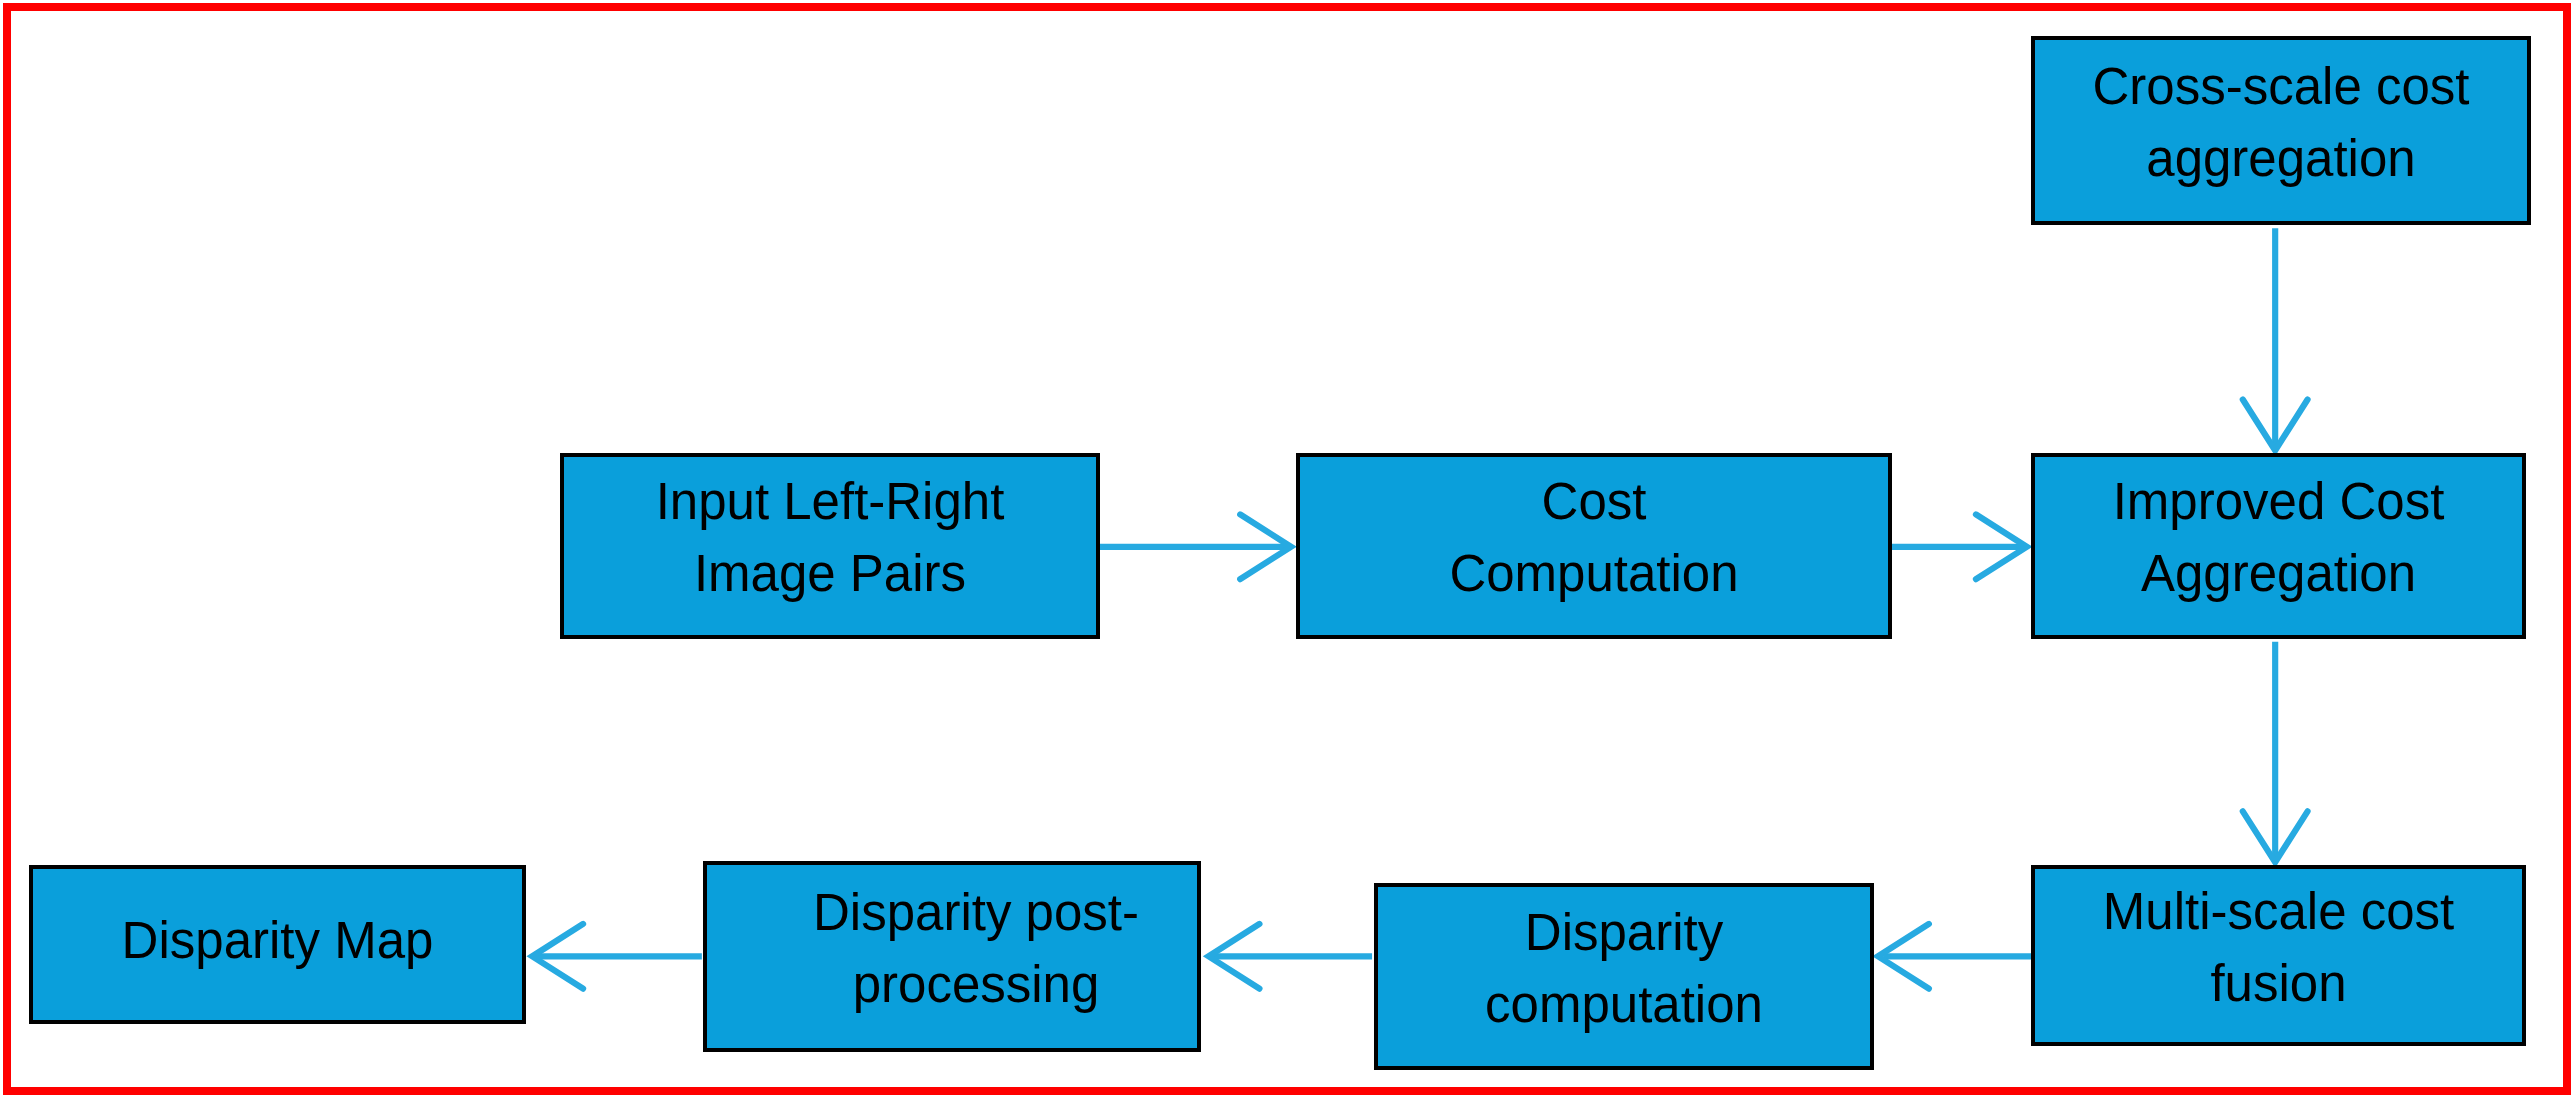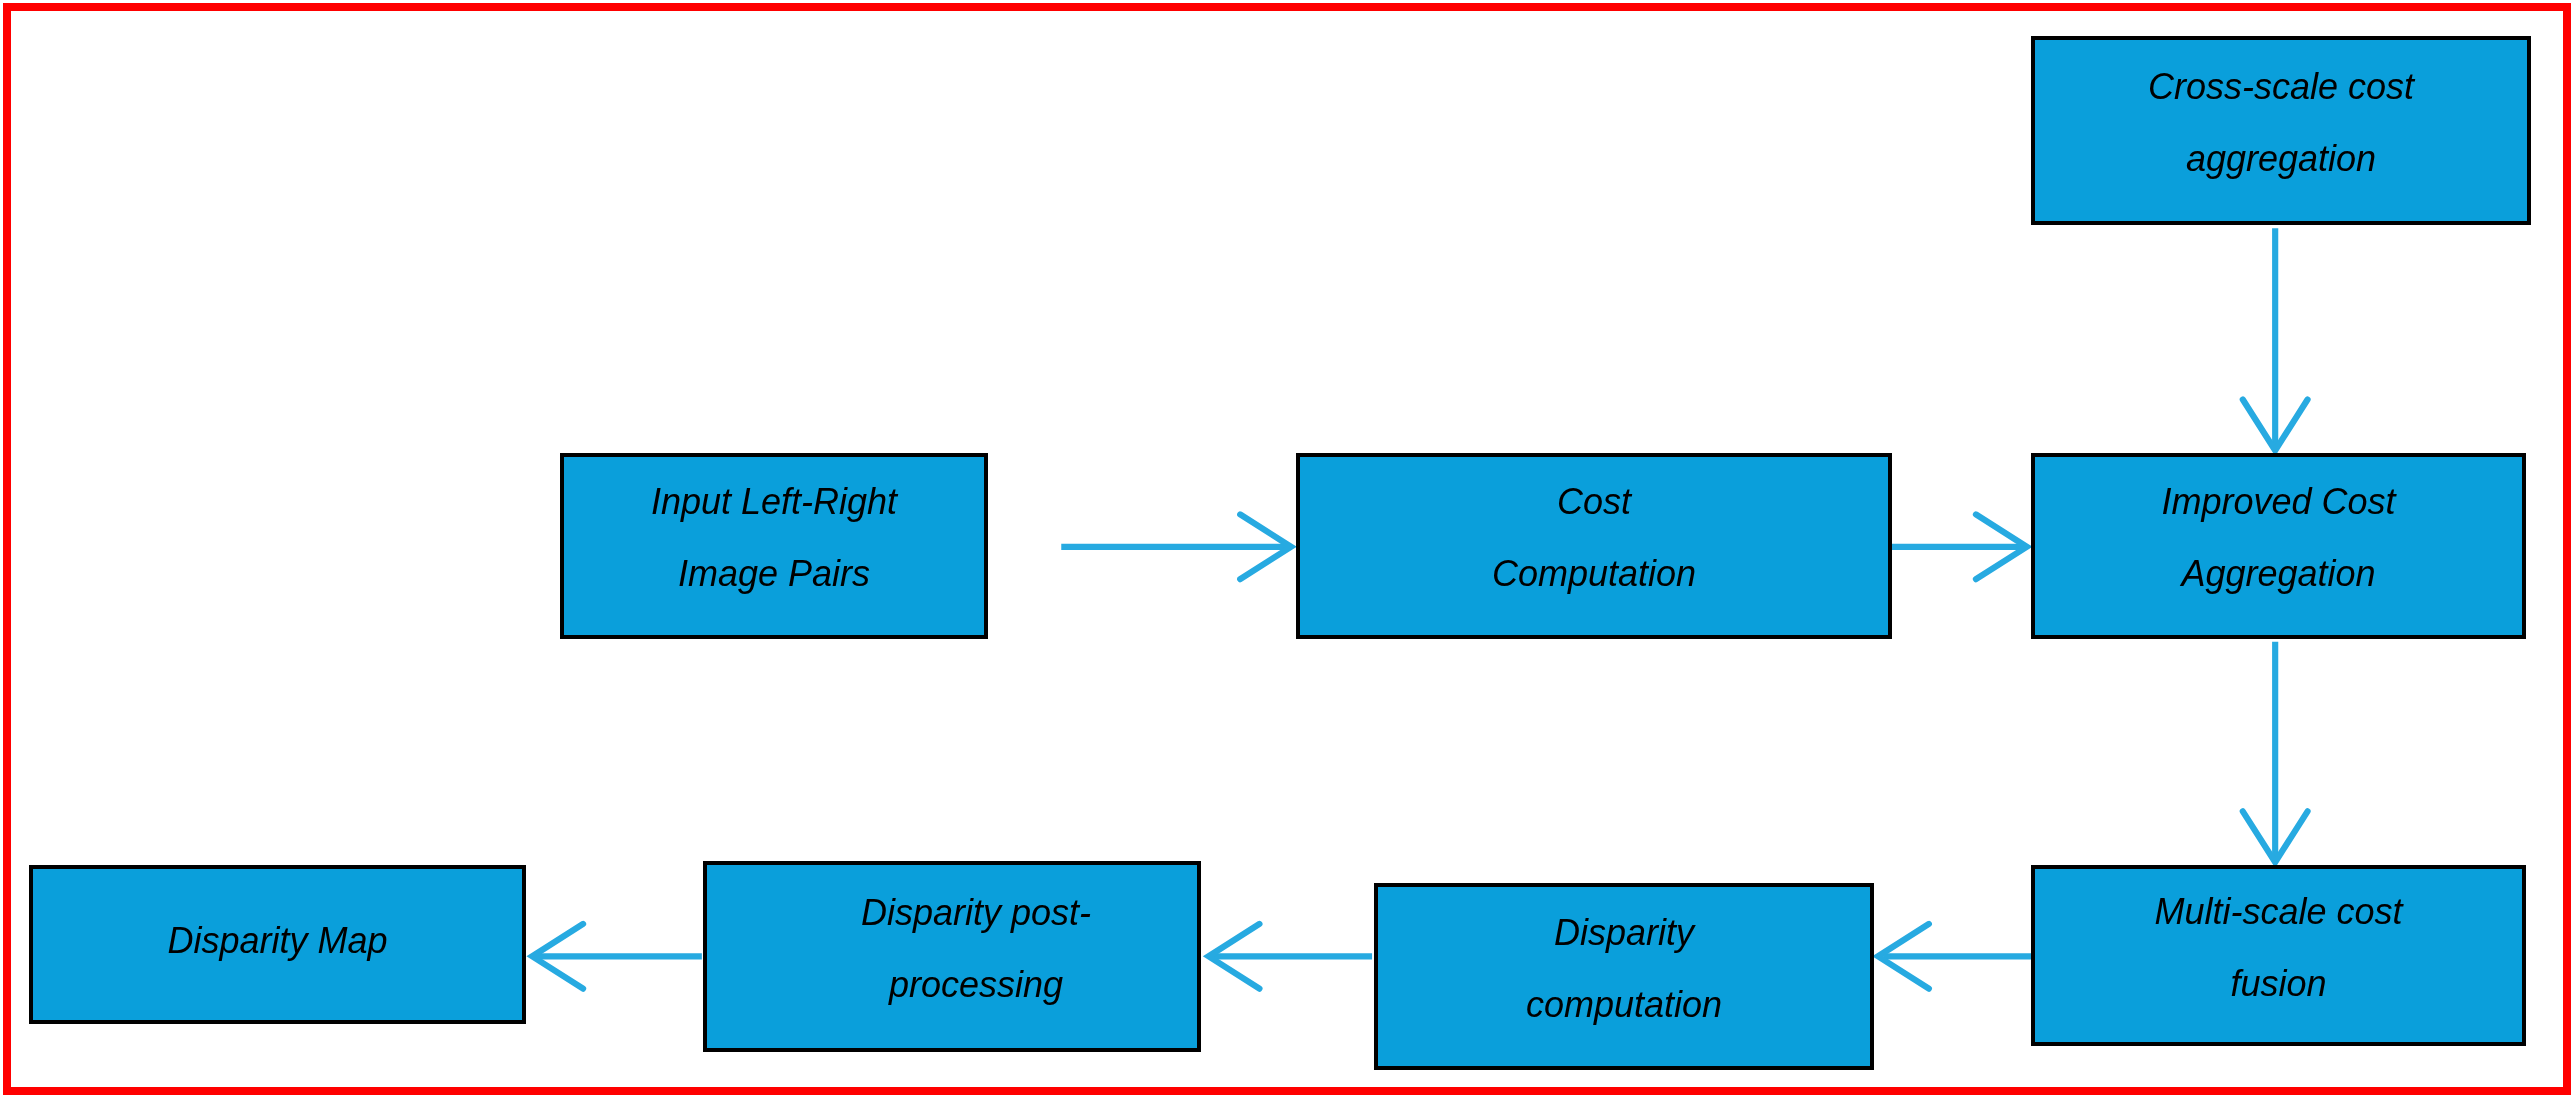--- a/index.html
+++ b/index.html
@@ -46,28 +46,27 @@
   }
   .node {
     position: absolute;
     background: var(--box-fill);
     border: 4.6px solid var(--box-border);
     display: flex;
     align-items: center;
     justify-content: center;
     text-align: center;
     color: var(--text-color);
-    font-size: 36px;
+    font-size: 51px;
     line-height: 72px;
     padding-bottom: 15.4px;
-    font-style: italic;
   }
   .node .label { white-space: pre-line; }
   #n-cross    { left: 2031px; top: 36px;   width: 500px; height: 189px; }
-  #n-input    { left: 560px;  top: 453px;  width: 428px; height: 186px; }
+  #n-input    { left: 560px;  top: 453px;  width: 540px; height: 186px; }
   #n-cost     { left: 1296px; top: 453px;  width: 596px; height: 186px; }
   #n-improved { left: 2031px; top: 453px;  width: 495px; height: 186px; }
   #n-multi    { left: 2031px; top: 865px; width: 495px; height: 181px; }
   #n-dispcomp { left: 1374px; top: 861px; width: 500px; height: 187px; margin-top: 22px; }
   #n-disppost { left: 703px;  top: 861px; width: 498px; height: 191px; padding-left: 48px; }
   #n-map      { left: 29px;   top: 865px; width: 497px; height: 159px; padding-bottom: 6.2px; }
 </style>
 </head>
 <body>
 

